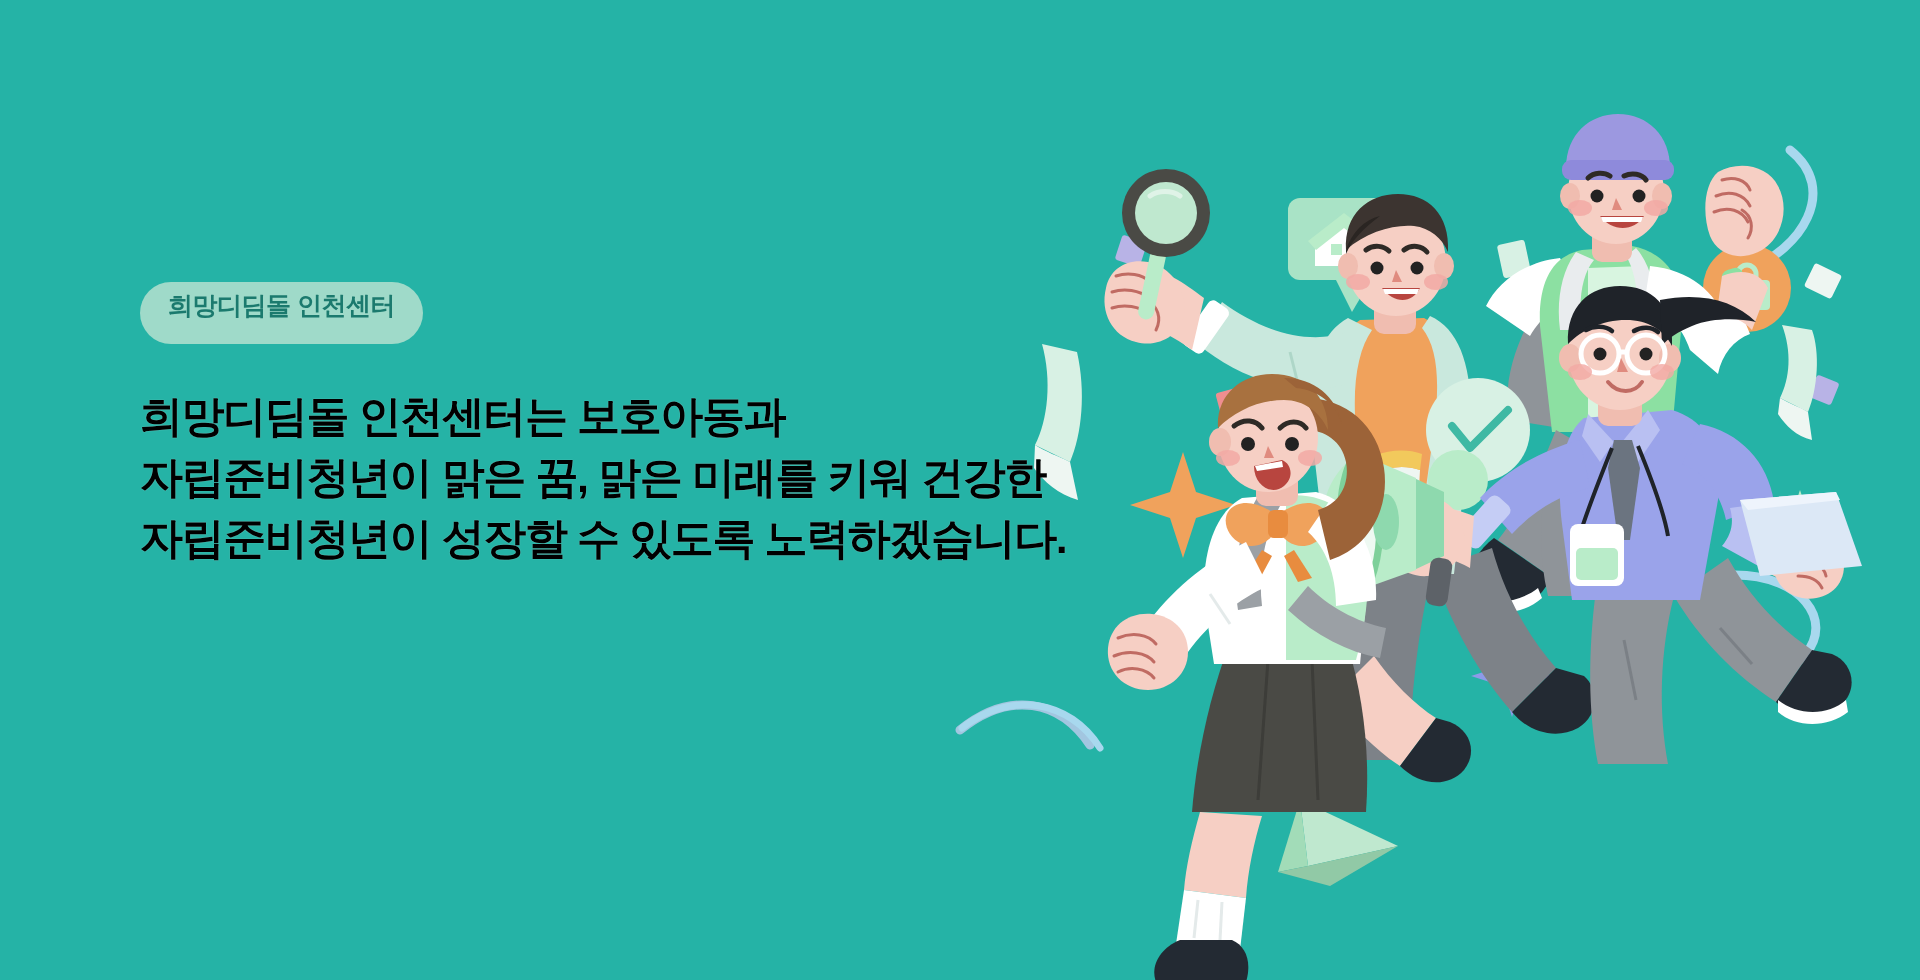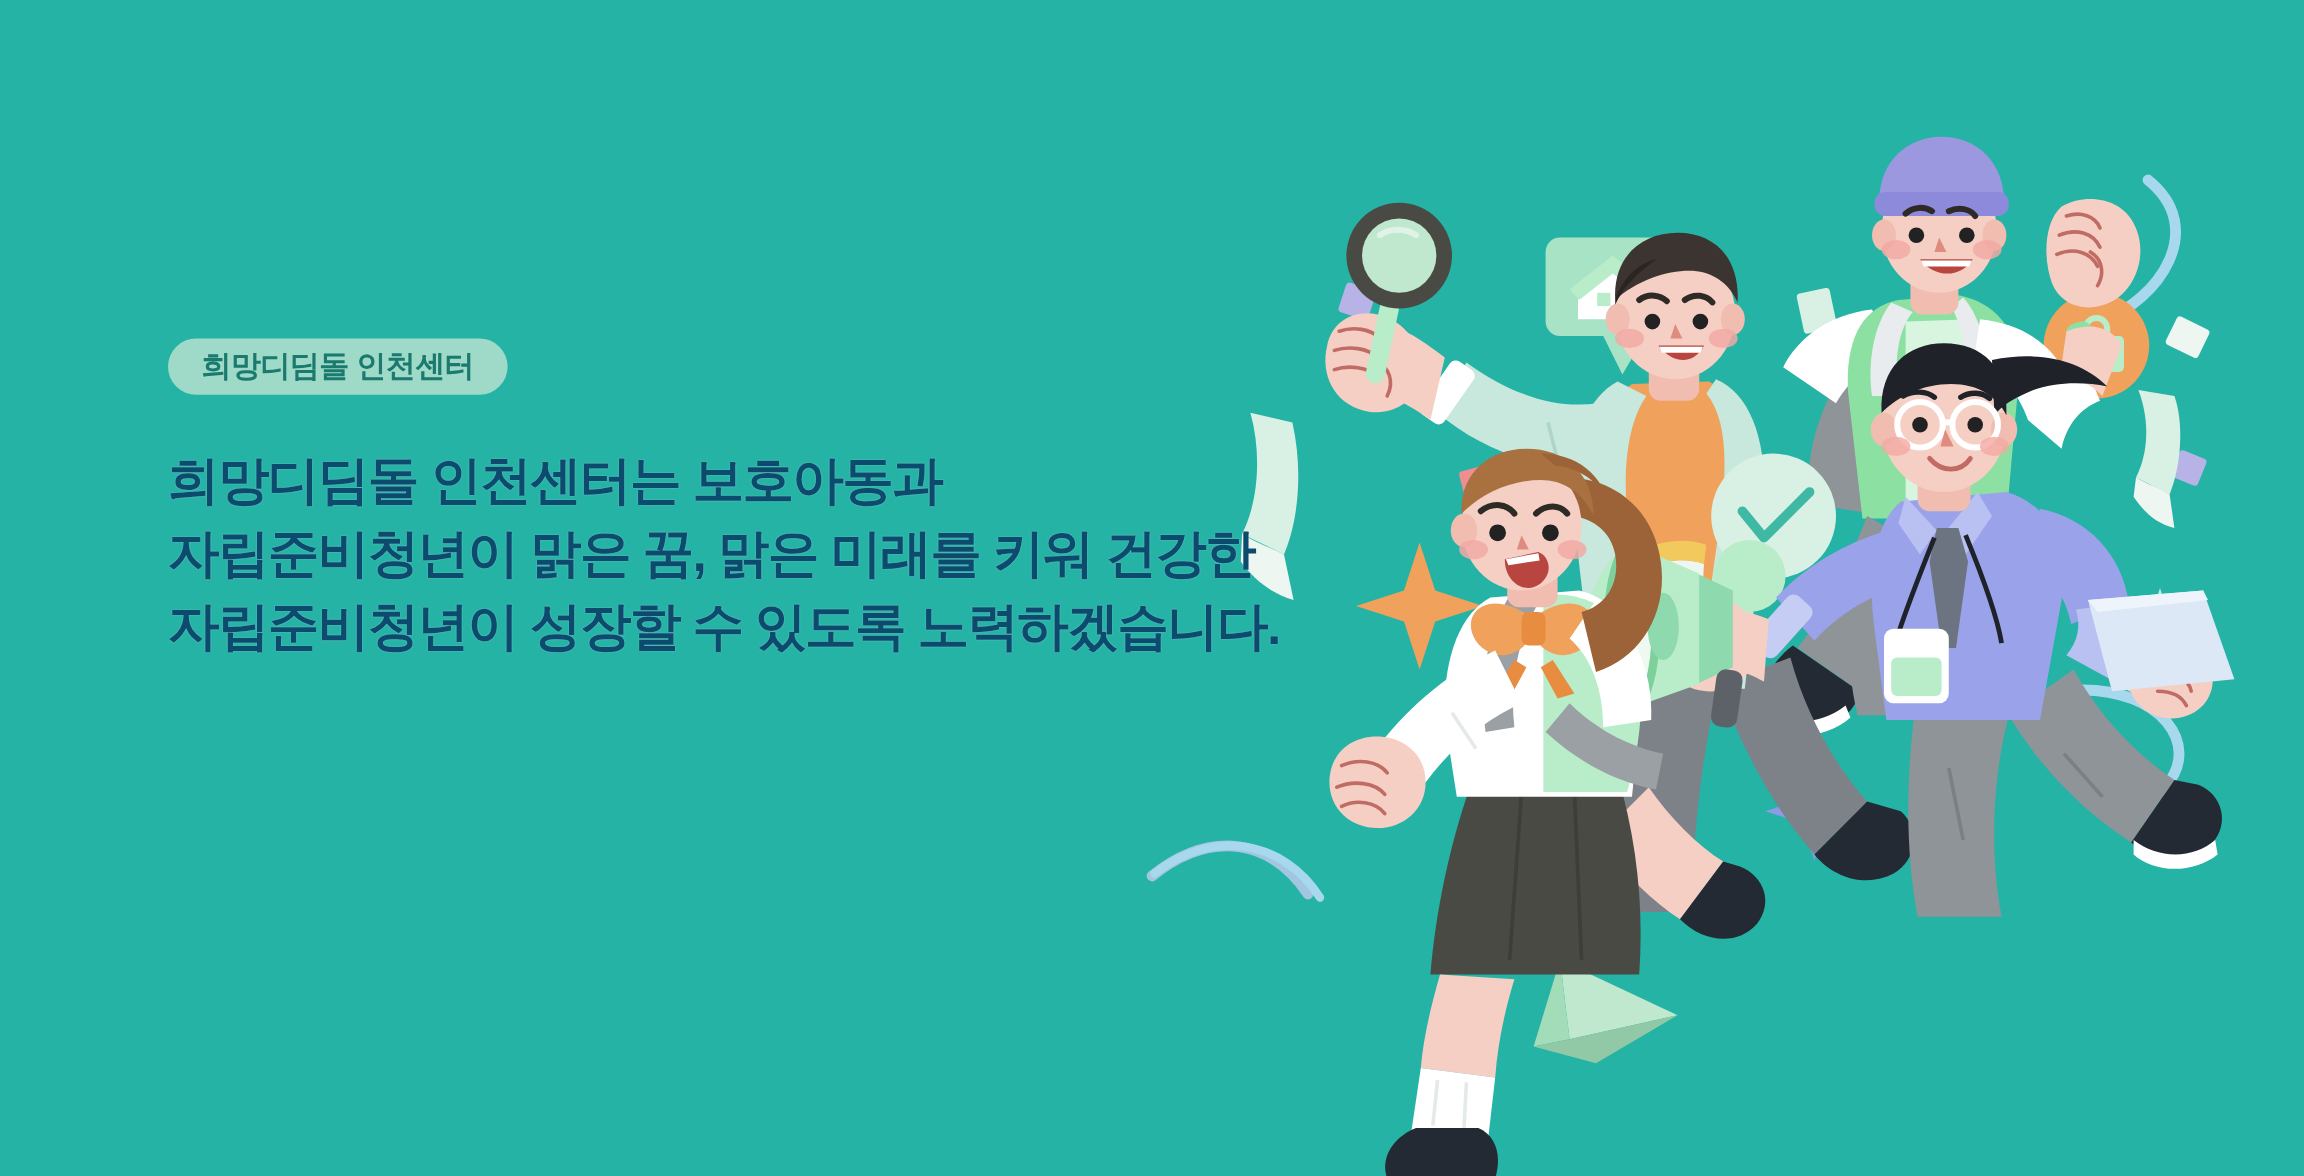--- a/index.html
+++ b/index.html
@@ -22,27 +22,27 @@
     top: 282px;
     z-index: 40;
   }
   .badge {
     display: inline-block;
     background: #9fdac9;
     color: #1b7a6e;
     font-size: 25px;
     font-weight: 700;
     letter-spacing: -0.5px;
-    padding: 11px 28px 11px;
+    padding: 11px 28px 26px;
     border-radius: 40px;
     line-height: 1;
   }
   .headline {
     margin-top: 42px;
-    color: #0c4a6e;
+    color: #000000;
     font-size: 43px;
     font-weight: 800;
     line-height: 1.42;
     letter-spacing: -1.4px;
     white-space: nowrap;
     text-shadow: 0 0 1px rgba(255,255,255,0.55);
   }
   .headline .ln { display: block; }
 
   

